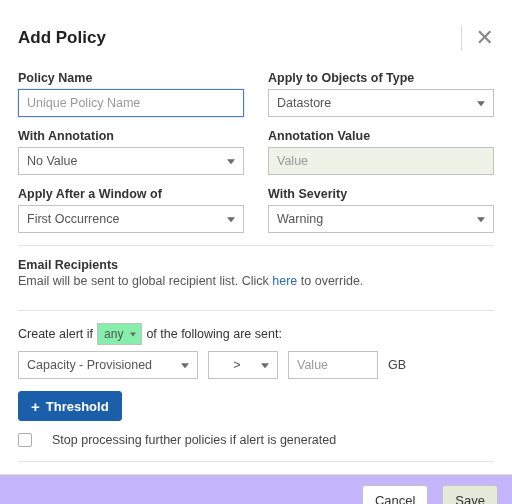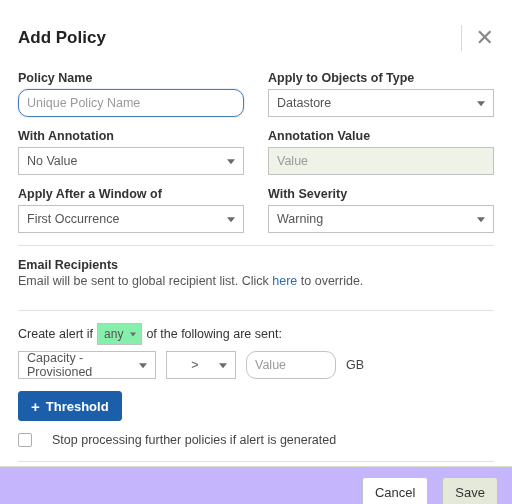--- a/index.html
+++ b/index.html
@@ -34,21 +34,21 @@
     margin: 0 14px;
   }
   .close-btn {
     font-size: 22px;
     color: #888;
     cursor: pointer;
     line-height: 1;
     font-weight: 300;
   }
   .body {
-    padding: 10px 18px 4px 18px;
+    padding: 10px 18px 12px 18px;
   }
   .row {
     display: flex;
     gap: 24px;
     margin-bottom: 12px;
   }
   .field {
     flex: 1;
     display: flex;
     flex-direction: column;
@@ -77,21 +77,21 @@
     top: 50%;
     transform: translateY(-35%);
     border-left: 4px solid transparent;
     border-right: 4px solid transparent;
     border-top: 5px solid #6b6b6b;
   }
   .control.focus {
     border-color: #4a7bbd;
     box-shadow: 0 0 0 1px rgba(74,123,189,0.12);
   }
-  .control.placeholder { color: #9a9a9a; border-radius: 10px; }
+  .control.placeholder { color: #9a9a9a; }
   .control.readonly {
     background: #eef2e7;
     color: #9a9a9a;
   }
   hr.sep {
     border: none;
     border-top: 1px solid #e2e2e2;
     margin: 8px 0 12px 0;
   }
   .section-title {
@@ -136,21 +136,21 @@
     border-right: 3.5px solid transparent;
     border-top: 4px solid #6b6b6b;
   }
   .threshold-row {
     display: flex;
     align-items: center;
     gap: 10px;
     margin-bottom: 12px;
   }
   .threshold-row .control { flex: none; }
-  .tsel-prop { width: 138px; }
+  .tsel-prop { width: 180px; }
   .tsel-op { width: 70px; justify-content: center; padding-right:20px;}
   .tsel-op::after{ right:6px;}
   .tsel-val { width: 90px; }
   .unit { font-size: 12.5px; color: #444; }
   .btn {
     height: 30px;
     padding: 0 12px;
     font-size: 13px;
     border: 1px solid #c2c2c2;
     background: #fff;

